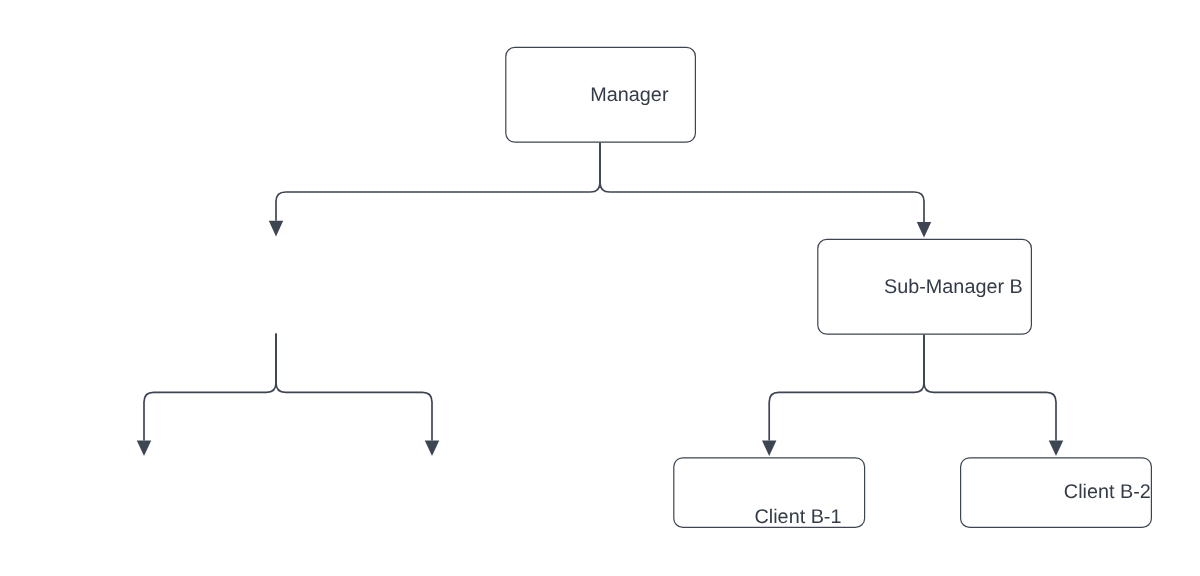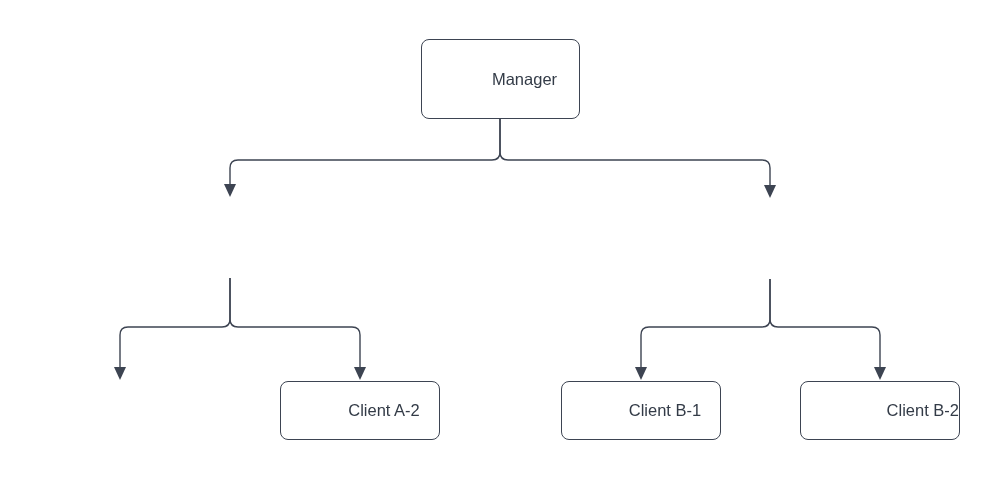--- a/index.html
+++ b/index.html
@@ -32,21 +32,21 @@
     line-height:1;
     white-space:nowrap;
     padding-left:48px;
   }
   
   .n-manager  {left:421px;top:39px; width:159px;height:80px;}
   .n-sub-a    {left:141px;top:198px;width:179px;height:80px;}
   .n-sub-b    {left:681px;top:199px;width:179px;height:80px;}
   .n-client-a1{left:40px; top:381px;width:160px;height:59px;}
   .n-client-a2{left:280px;top:381px;width:160px;height:59px;}
-  .n-client-b1{left:561px;top:381px;width:160px;height:59px;}
+  .n-client-b1{left:561px;top:381px;width:160px;height:59px;align-items:flex-end;}
   .n-client-b2{left:800px;top:381px;width:160px;height:59px;justify-content:flex-end;}
 </style>
 </head>
 <body>
 
 <div class="canvas">
 
   <svg class="edges" viewBox="0 0 1000 480" xmlns="http://www.w3.org/2000/svg">
 
     <g>
@@ -78,25 +78,25 @@
       <path d="M770,279 L770,319 Q770,327 778,327 L872,327 Q880,327 880,335 L880,367"></path>
       <polygon points="874,367 886,367 880,380"></polygon>
     </g>
   </svg>
 
   <div class="node n-manager">
     <span>Manager</span>
   </div>
 
 
+  <div class="node n-sub-b">
+    <span>Sub-Manager B</span>
+  </div>
 
 
-  <div class="node n-client-a2">
-    <span>Client A-2</span>
-  </div>
 
   <div class="node n-client-b1">
     <span>Client B-1</span>
   </div>
 
   <div class="node n-client-b2">
     <span>Client B-2</span>
   </div>
 
 </div>

